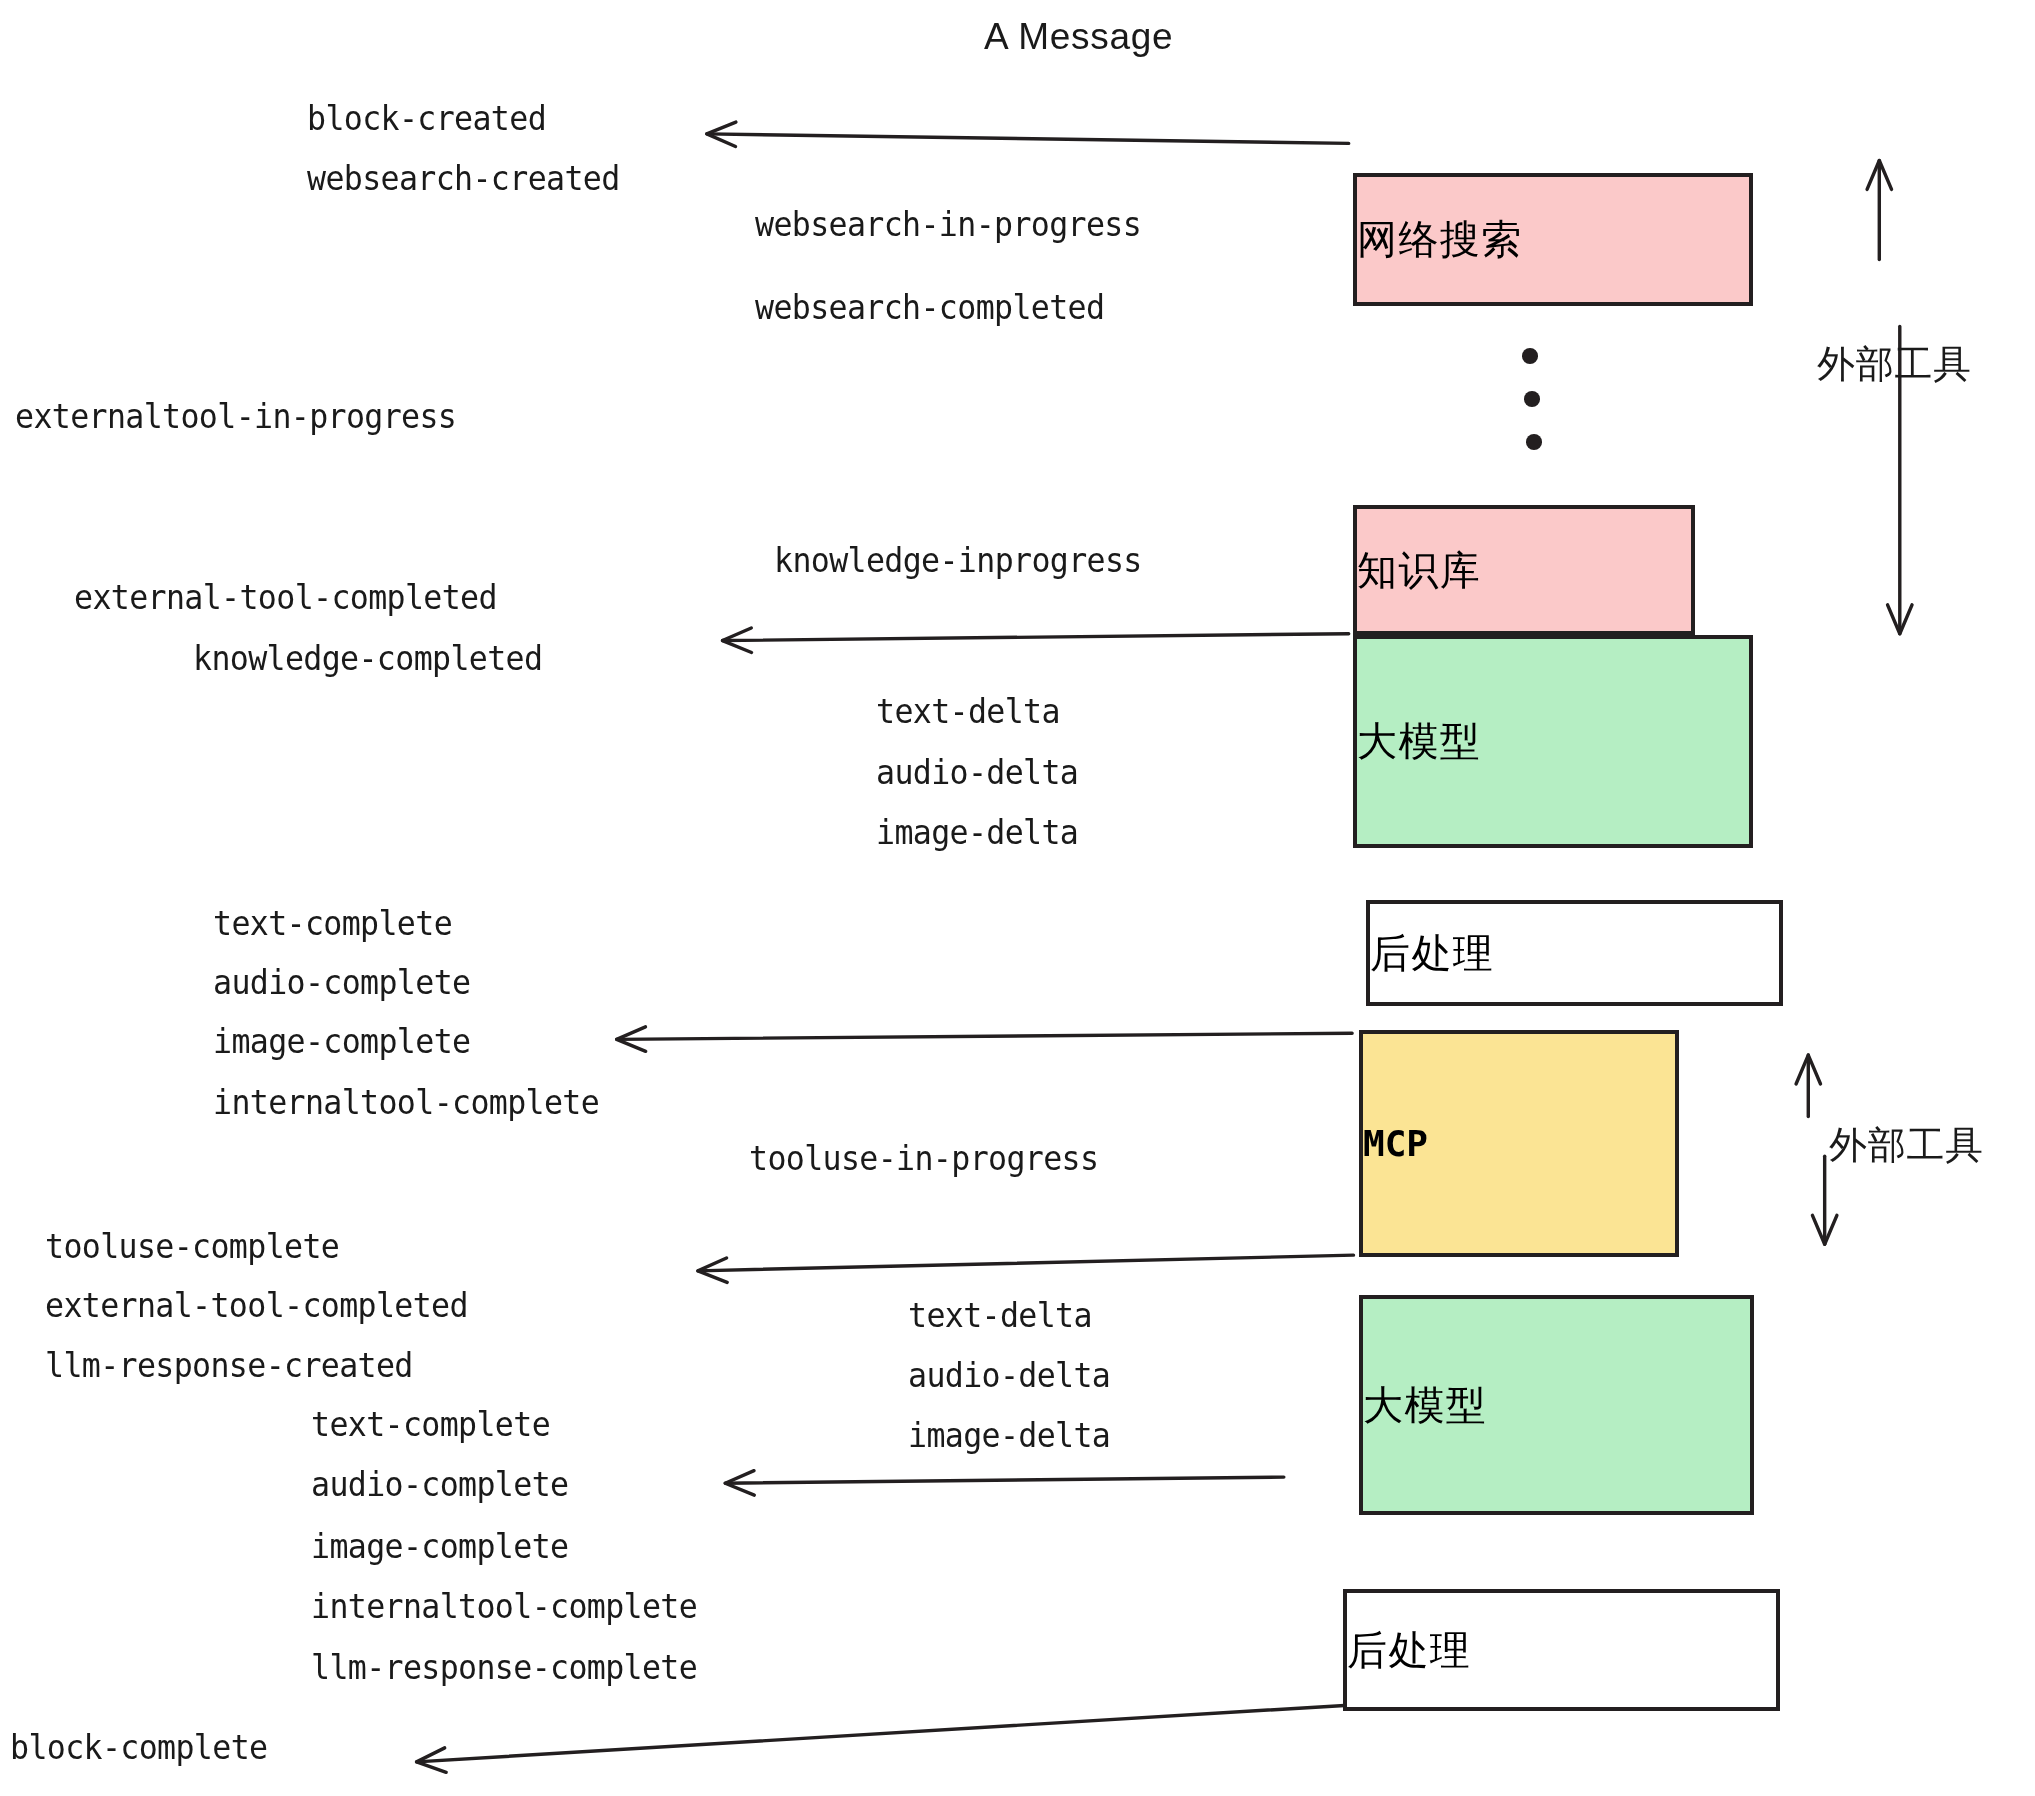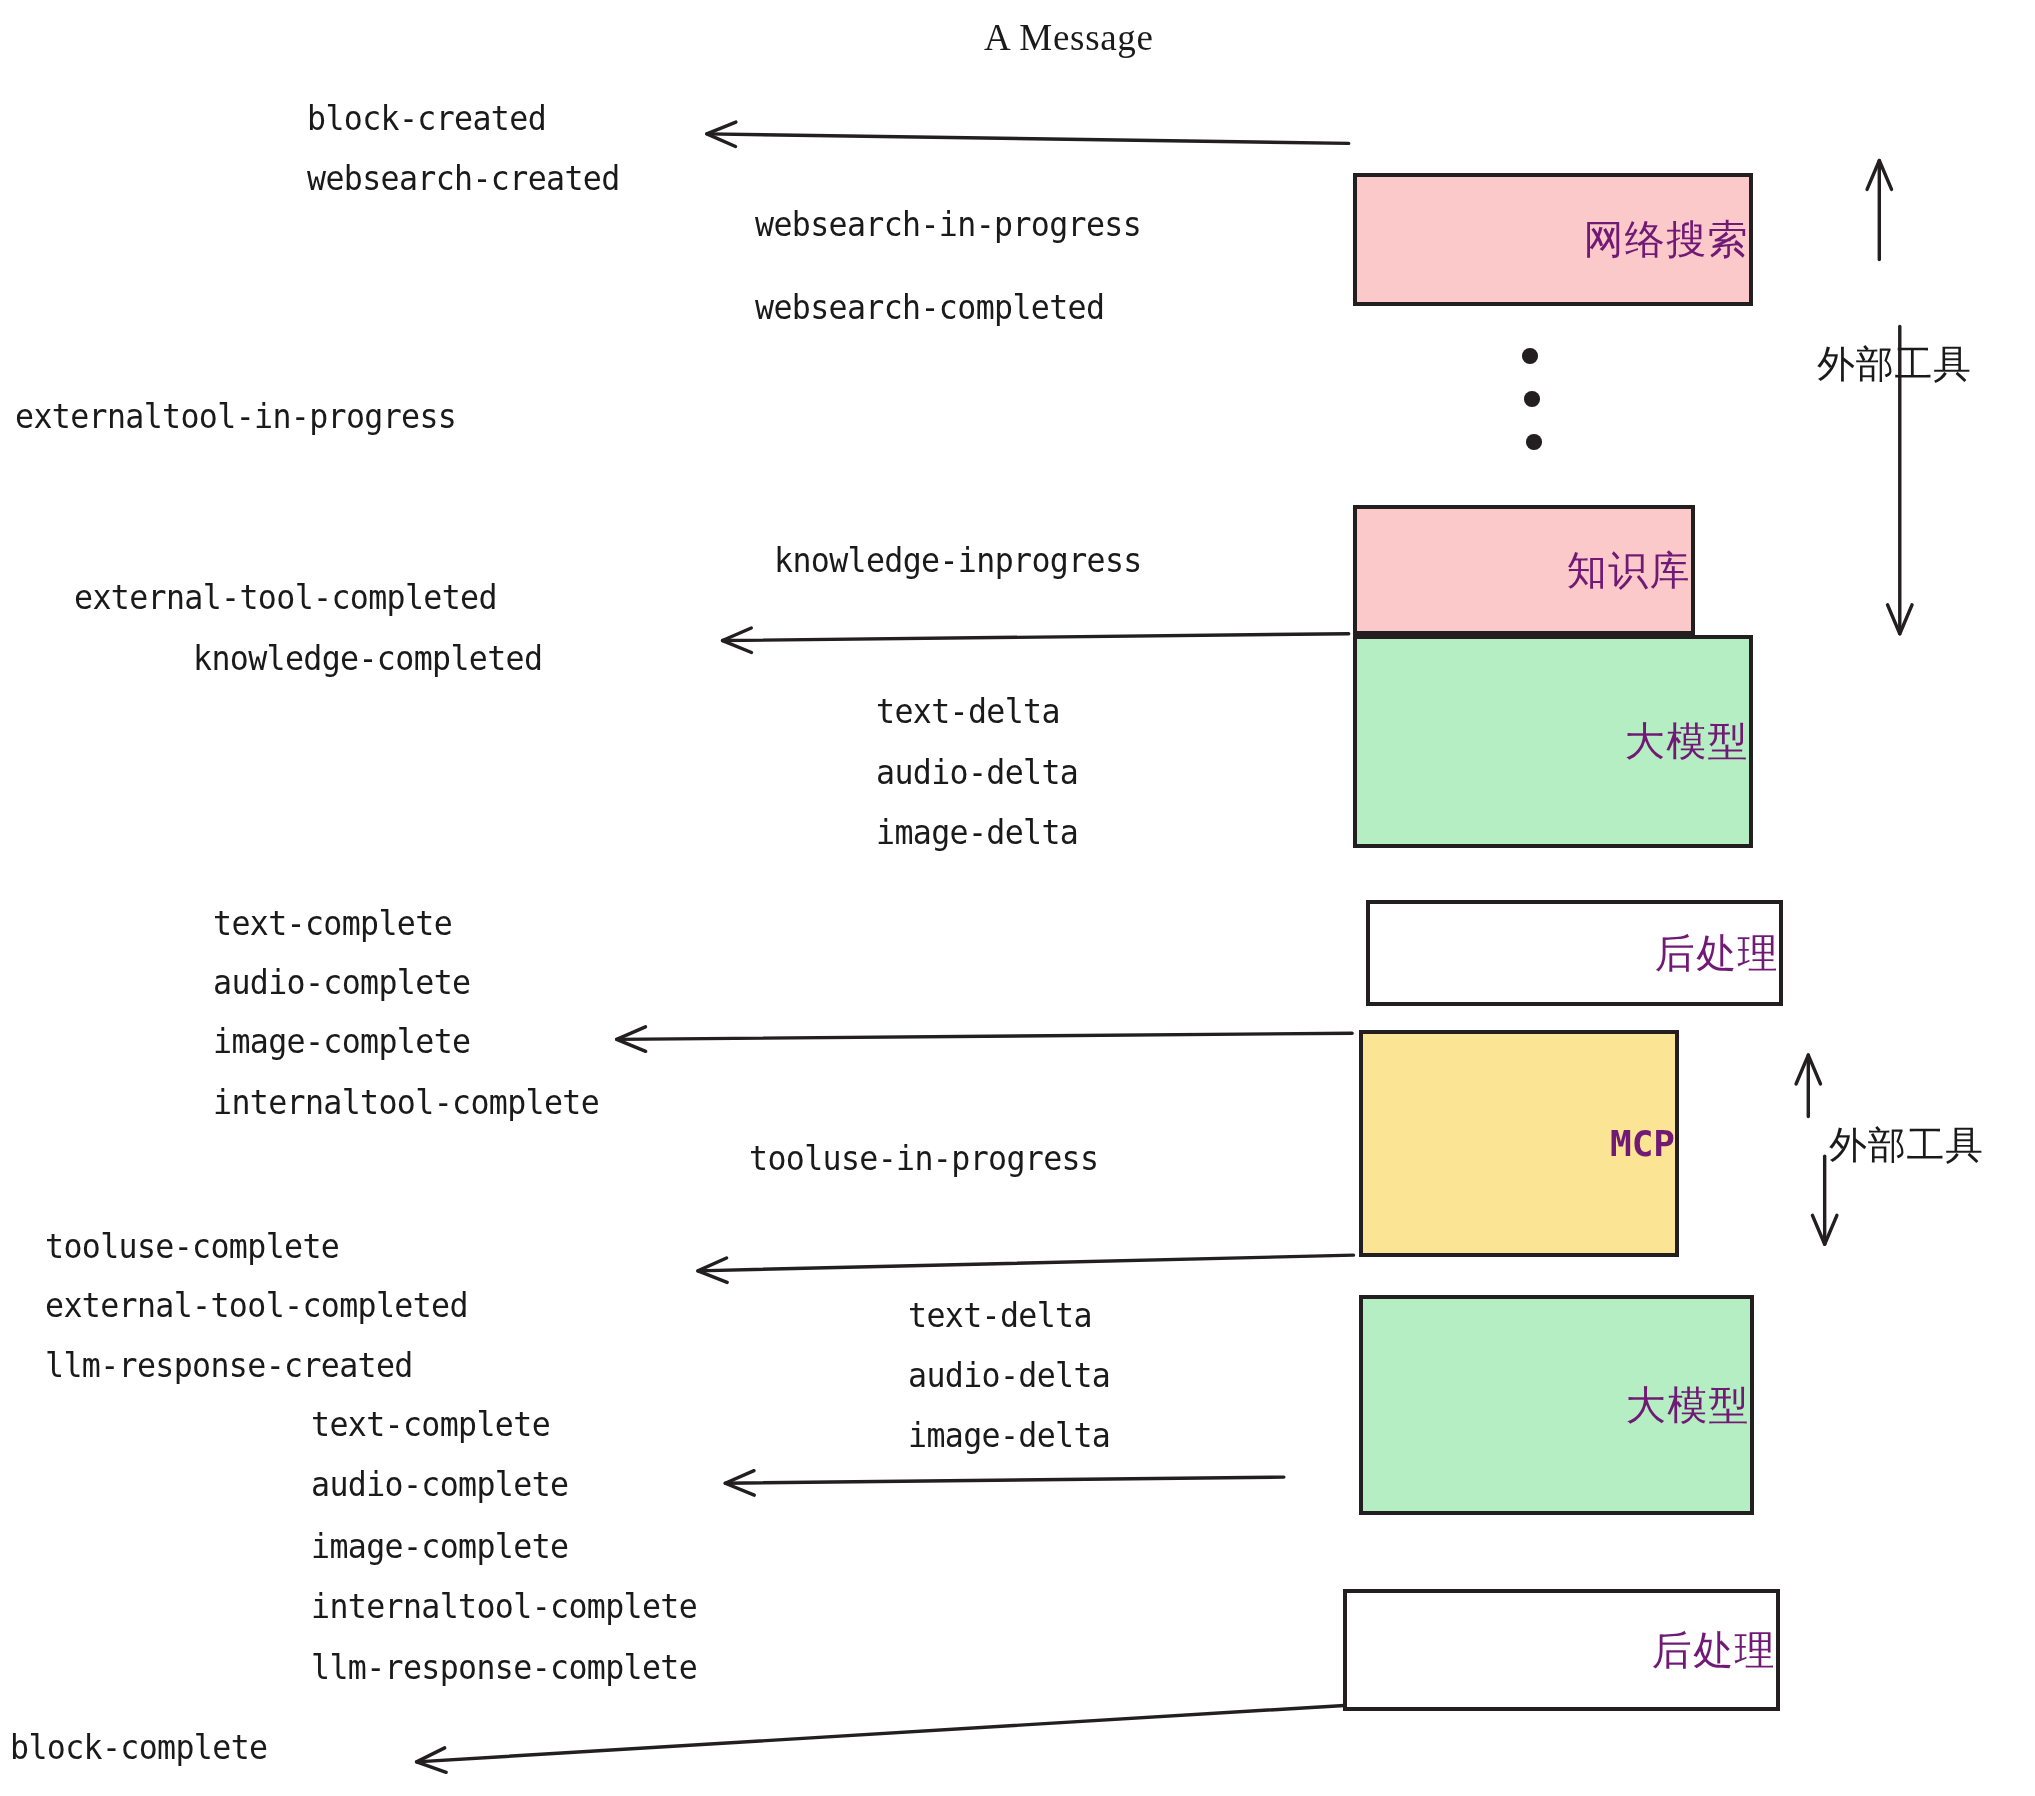--- a/index.html
+++ b/index.html
@@ -21,36 +21,36 @@
     font-size: 34px;
     letter-spacing: -0.7px;
     color: #1a1a1a;
     white-space: nowrap;
     line-height: 1;
     transform: scaleX(0.93);
     transform-origin: left center;
   }
   .title {
     position: absolute;
-    font-family: Liberation Serif, serif;
+    font-family: Liberation Sans, sans-serif;
     font-size: 37px;
     color: #1a1a1a;
     white-space: nowrap;
     letter-spacing: 0.7px;
   }
   .box {
     position: absolute;
     box-sizing: border-box;
     border: 4.1px solid #231f20;
     display: flex;
     align-items: center;
-    justify-content: flex-end;
+    justify-content: flex-start;
     font-family: "DejaVu Sans", sans-serif;
     font-size: 40px;
-    color: #701a75;
+    color: #000000;
     letter-spacing: 1.4px;
   }
   .box.mcp {
     font-family: "DejaVu Sans Mono", monospace;
     font-size: 36px;
     font-weight: bold;
     letter-spacing: 0px;
   }
   .cnlabel {
     position: absolute;

